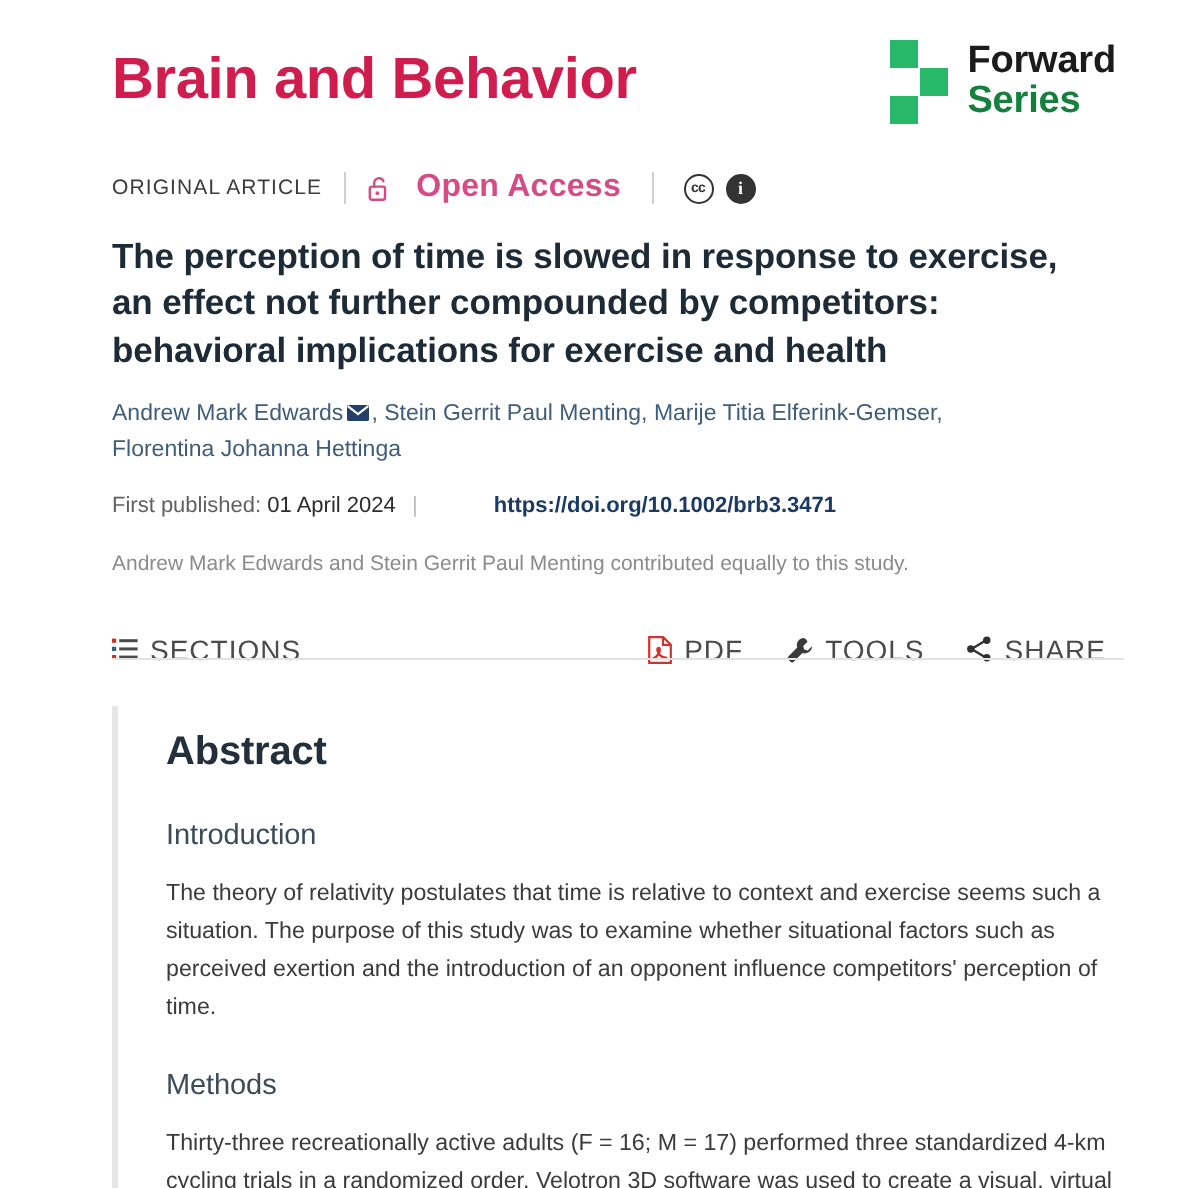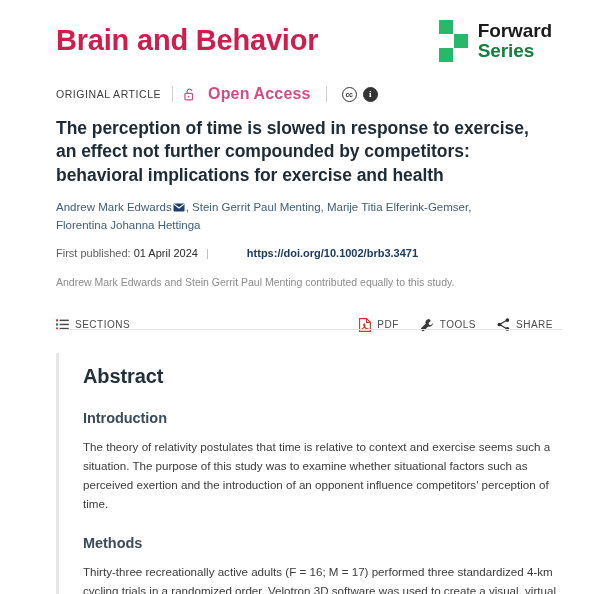--- a/index.html
+++ b/index.html
@@ -35,21 +35,21 @@
     font-weight: bold;
     color: #cf1e4e;
     letter-spacing: -0.2px;
     line-height: 1.1;
     white-space: nowrap;
   }
   .brand-lockup {
     display: flex;
     align-items: center;
     gap: 9px;
-    margin-right: 10px;
+    margin-right: 4px;
   }
   .brand-mark {
     position: relative;
     width: 30px;
     height: 42px;
     flex: none;
   }
   .brand-mark i {
     position: absolute;
     display: block;
@@ -180,21 +180,21 @@
     padding: 0 47px 0 56px;
     height: 30px;
     margin-top: 19px;
   }
   .tb-left, .tb-right { display: flex; align-items: center; }
   .tb-right { gap: 21px; padding-left: 40px; }
   .tb-item {
     display: inline-flex;
     align-items: center;
     gap: 6px;
-    font-size: 10px;
+    font-size: 14px;
     letter-spacing: 0.5px;
     color: #4b4b4b;
     text-transform: uppercase;
     cursor: pointer;
   }
   .list-ico { display:block; }
   .pdf-ico  { display:block; }
   .tool-ico { display:block; }
   .share-ico{ display:block; }
 
@@ -218,21 +218,21 @@
   h2.abs-h {
     margin: 0;
     font-size: 20px;
     font-weight: bold;
     color: #23303c;
     letter-spacing: -0.1px;
   }
   h3.sec-h {
     margin: 22px 0 0 0;
     font-size: 14.5px;
-    font-weight: bold;
+    font-weight: normal;
     color: #3c4b58;
     letter-spacing: -0.05px;
   }
   p.body {
     margin: 11px 0 0 0;
     font-size: 11.6px;
     line-height: 1.64;
     color: #3b3b3b;
     padding-right: 16px;
   }

